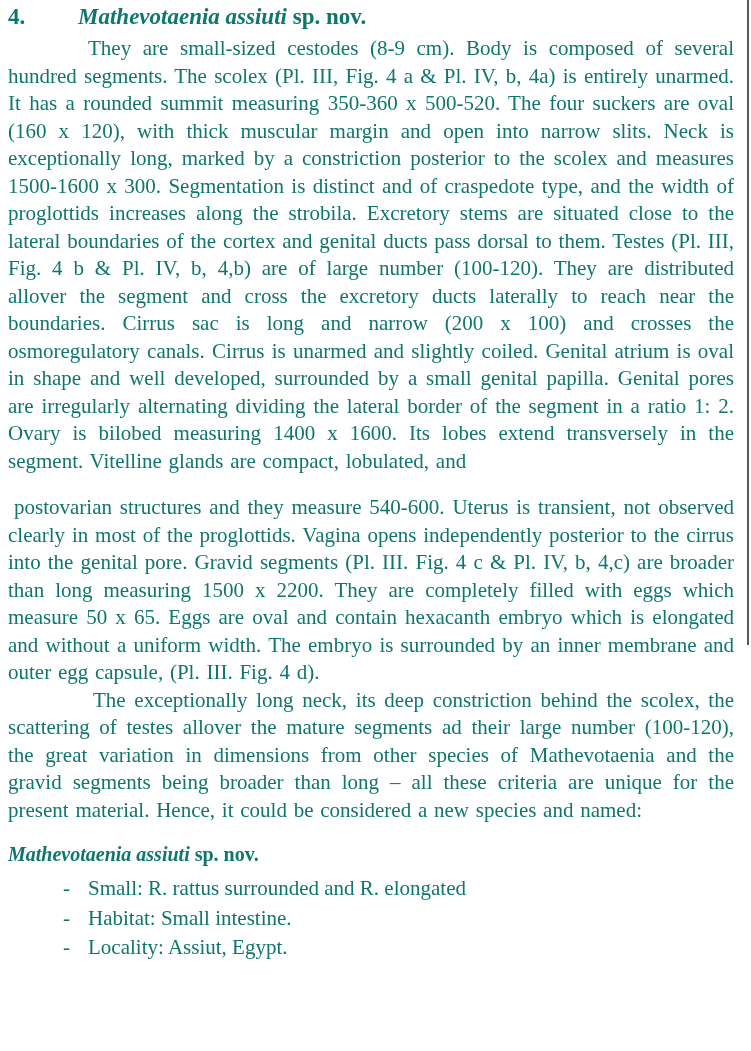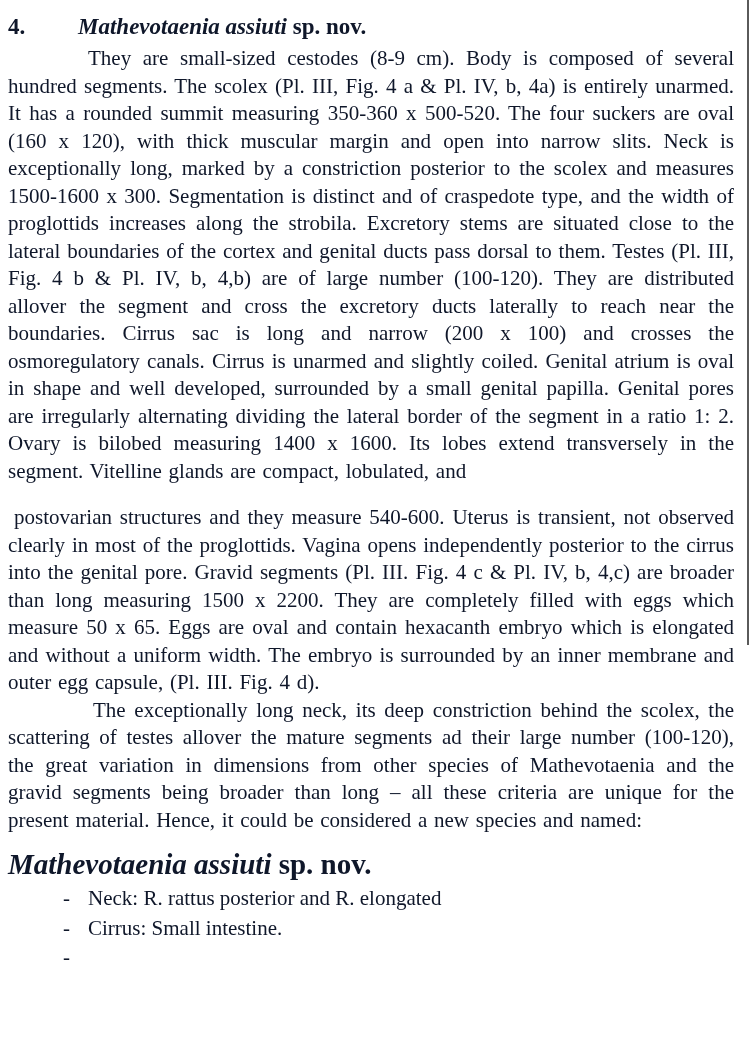--- a/index.html
+++ b/index.html
@@ -6,25 +6,25 @@
 
   html, body {
     background: #ffffff;
   }
 
   .page {
     position: relative;
     width: 751px;
     height: 997px;
     background: #ffffff;
-    color: #0f172a;
+    color: #0f766e;
     font-family: "Liberation Serif", "DejaVu Serif", serif;
     font-size: 21px;
     line-height: 27.5px;
-    padding: 12px 17px 0 8px;
+    padding: 2px 17px 0 8px;
     overflow: hidden;
   }
 
   
   .scan-edge {
     position: absolute;
     top: 0;
     left: 747px;
     width: 2px;
     height: 645px;
@@ -48,21 +48,21 @@
   p.body-par {
     text-align: justify;
     word-spacing: 1.5px;
   }
   .par-1 { text-indent: 80px; }
   .par-2 { margin-top: 19px; text-indent: 6px; }
   .par-3 { text-indent: 85px; }
 
   .species-heading {
     margin-top: 15px;
-    font-size: 29px;
+    font-size: 20px;
     font-weight: bold;
     line-height: 30px;
   }
 
   .details-list {
     margin-top: 5px;
     list-style: none;
   }
   .details-list li {
     padding-left: 80px;
@@ -91,23 +91,23 @@
   <p class="body-par par-2">postovarian structures and they measure 540-600. Uterus is transient, not observed clearly in most of the proglottids. Vagina opens independently posterior to the cirrus into the genital pore. Gravid segments (Pl. III. Fig. 4 c &amp; Pl. IV, b, 4,c) are broader than long measuring 1500 x 2200. They are completely filled with eggs which measure 50 x 65. Eggs are oval and contain hexacanth embryo which is elongated and without a uniform width. The embryo is surrounded by an inner membrane and outer egg capsule, (Pl. III. Fig. 4 d).</p>
 
   <p class="body-par par-3"><span>The exceptionally long neck, its deep constriction behind the scolex, the scattering of testes allover the mature segments ad their large number (100-120), the great variation in dimensions from other species of </span><span class="it">Mathevotaenia</span><span> and the gravid segments being broader than long – all these criteria are unique for the present material. Hence, it could be considered a new species and named:</span></p>
 
   <div class="species-heading">
     <span class="bi">Mathevotaenia assiuti</span><span> sp. nov.</span>
   </div>
 
   <ul class="details-list">
     <li>
-      <span class="dash">-</span><span>Neck: </span><span class="it">R. rattus posterior</span><span> and </span><span class="it">R. elongated</span>
+      <span class="dash">-</span><span>Small: </span><span class="it">R. rattus surrounded</span><span> and </span><span class="it">R. elongated</span>
     </li>
     <li>
-      <span class="dash">-</span><span>Cirrus: Small intestine.</span>
+      <span class="dash">-</span><span>Habitat: Small intestine.</span>
     </li>
     <li>
-      <span class="dash">-</span>
+      <span class="dash">-</span><span>Locality: Assiut, Egypt.</span>
     </li>
   </ul>
 
 </div>
 
 </body></html>

